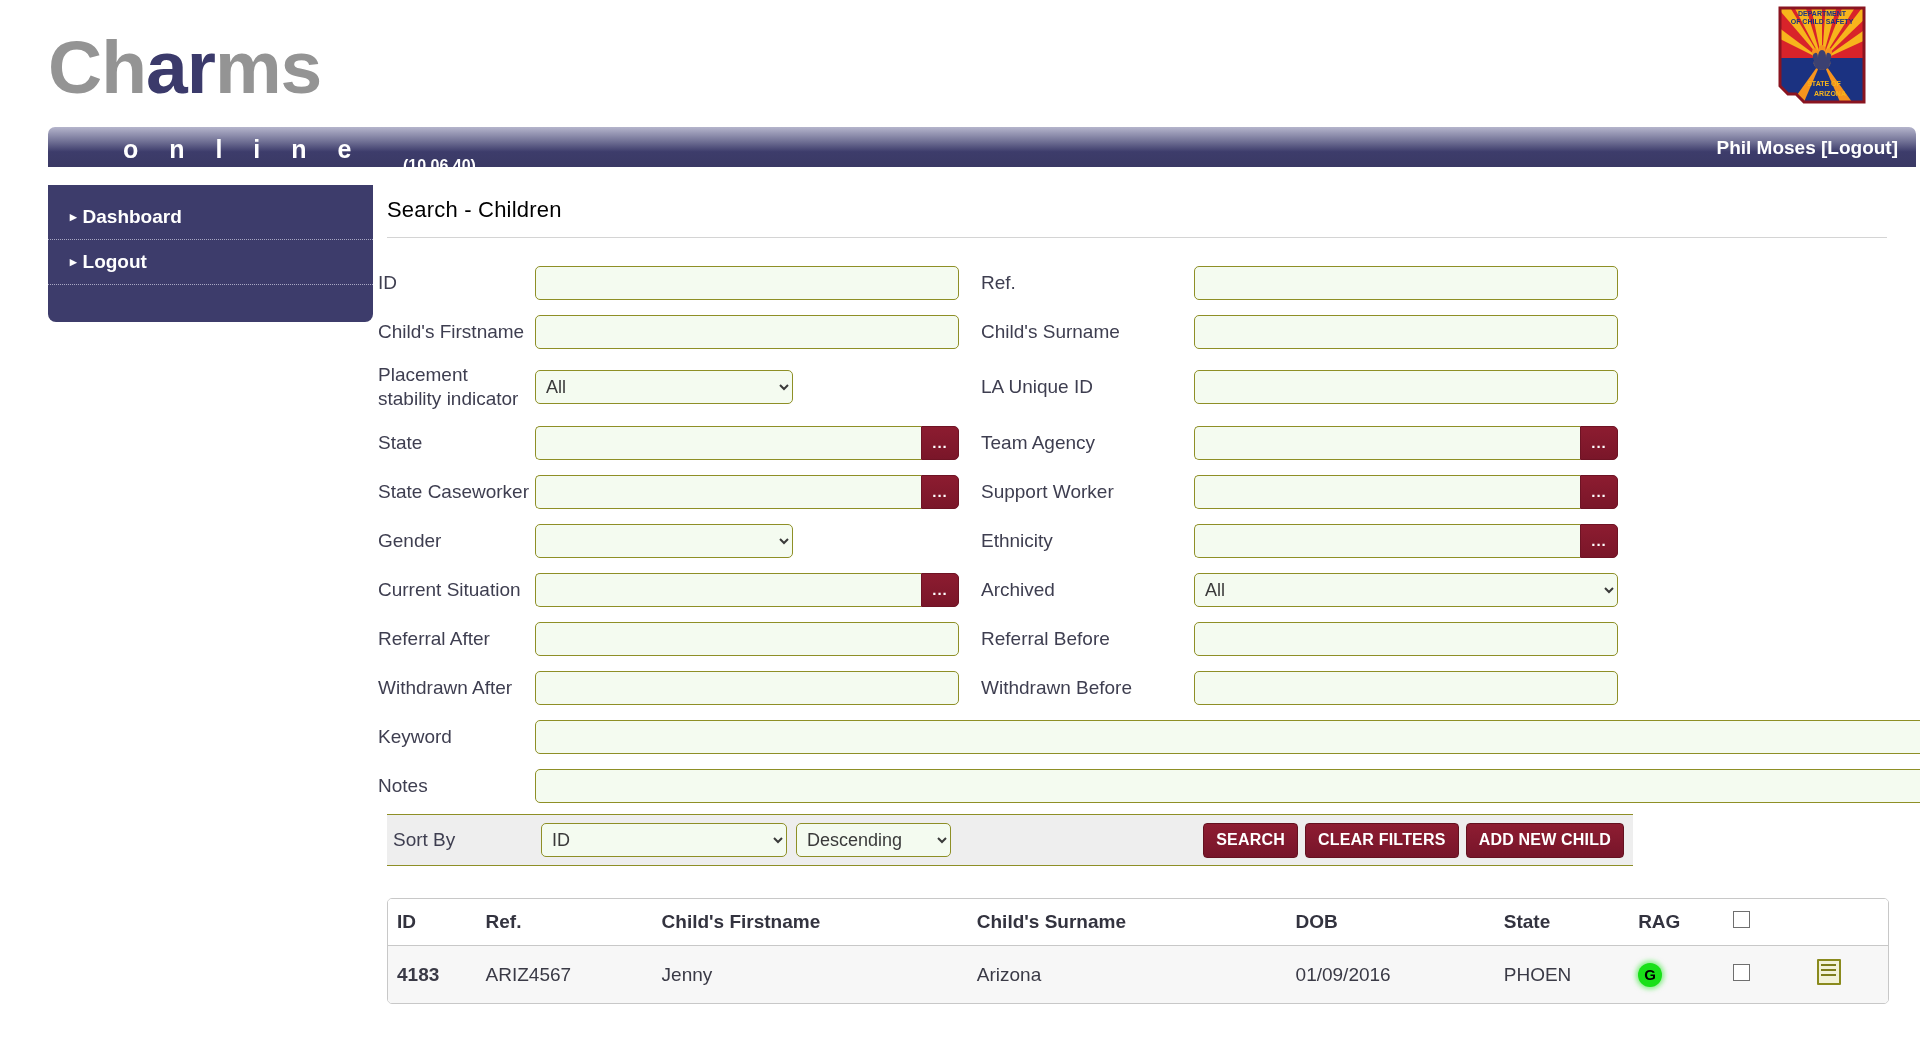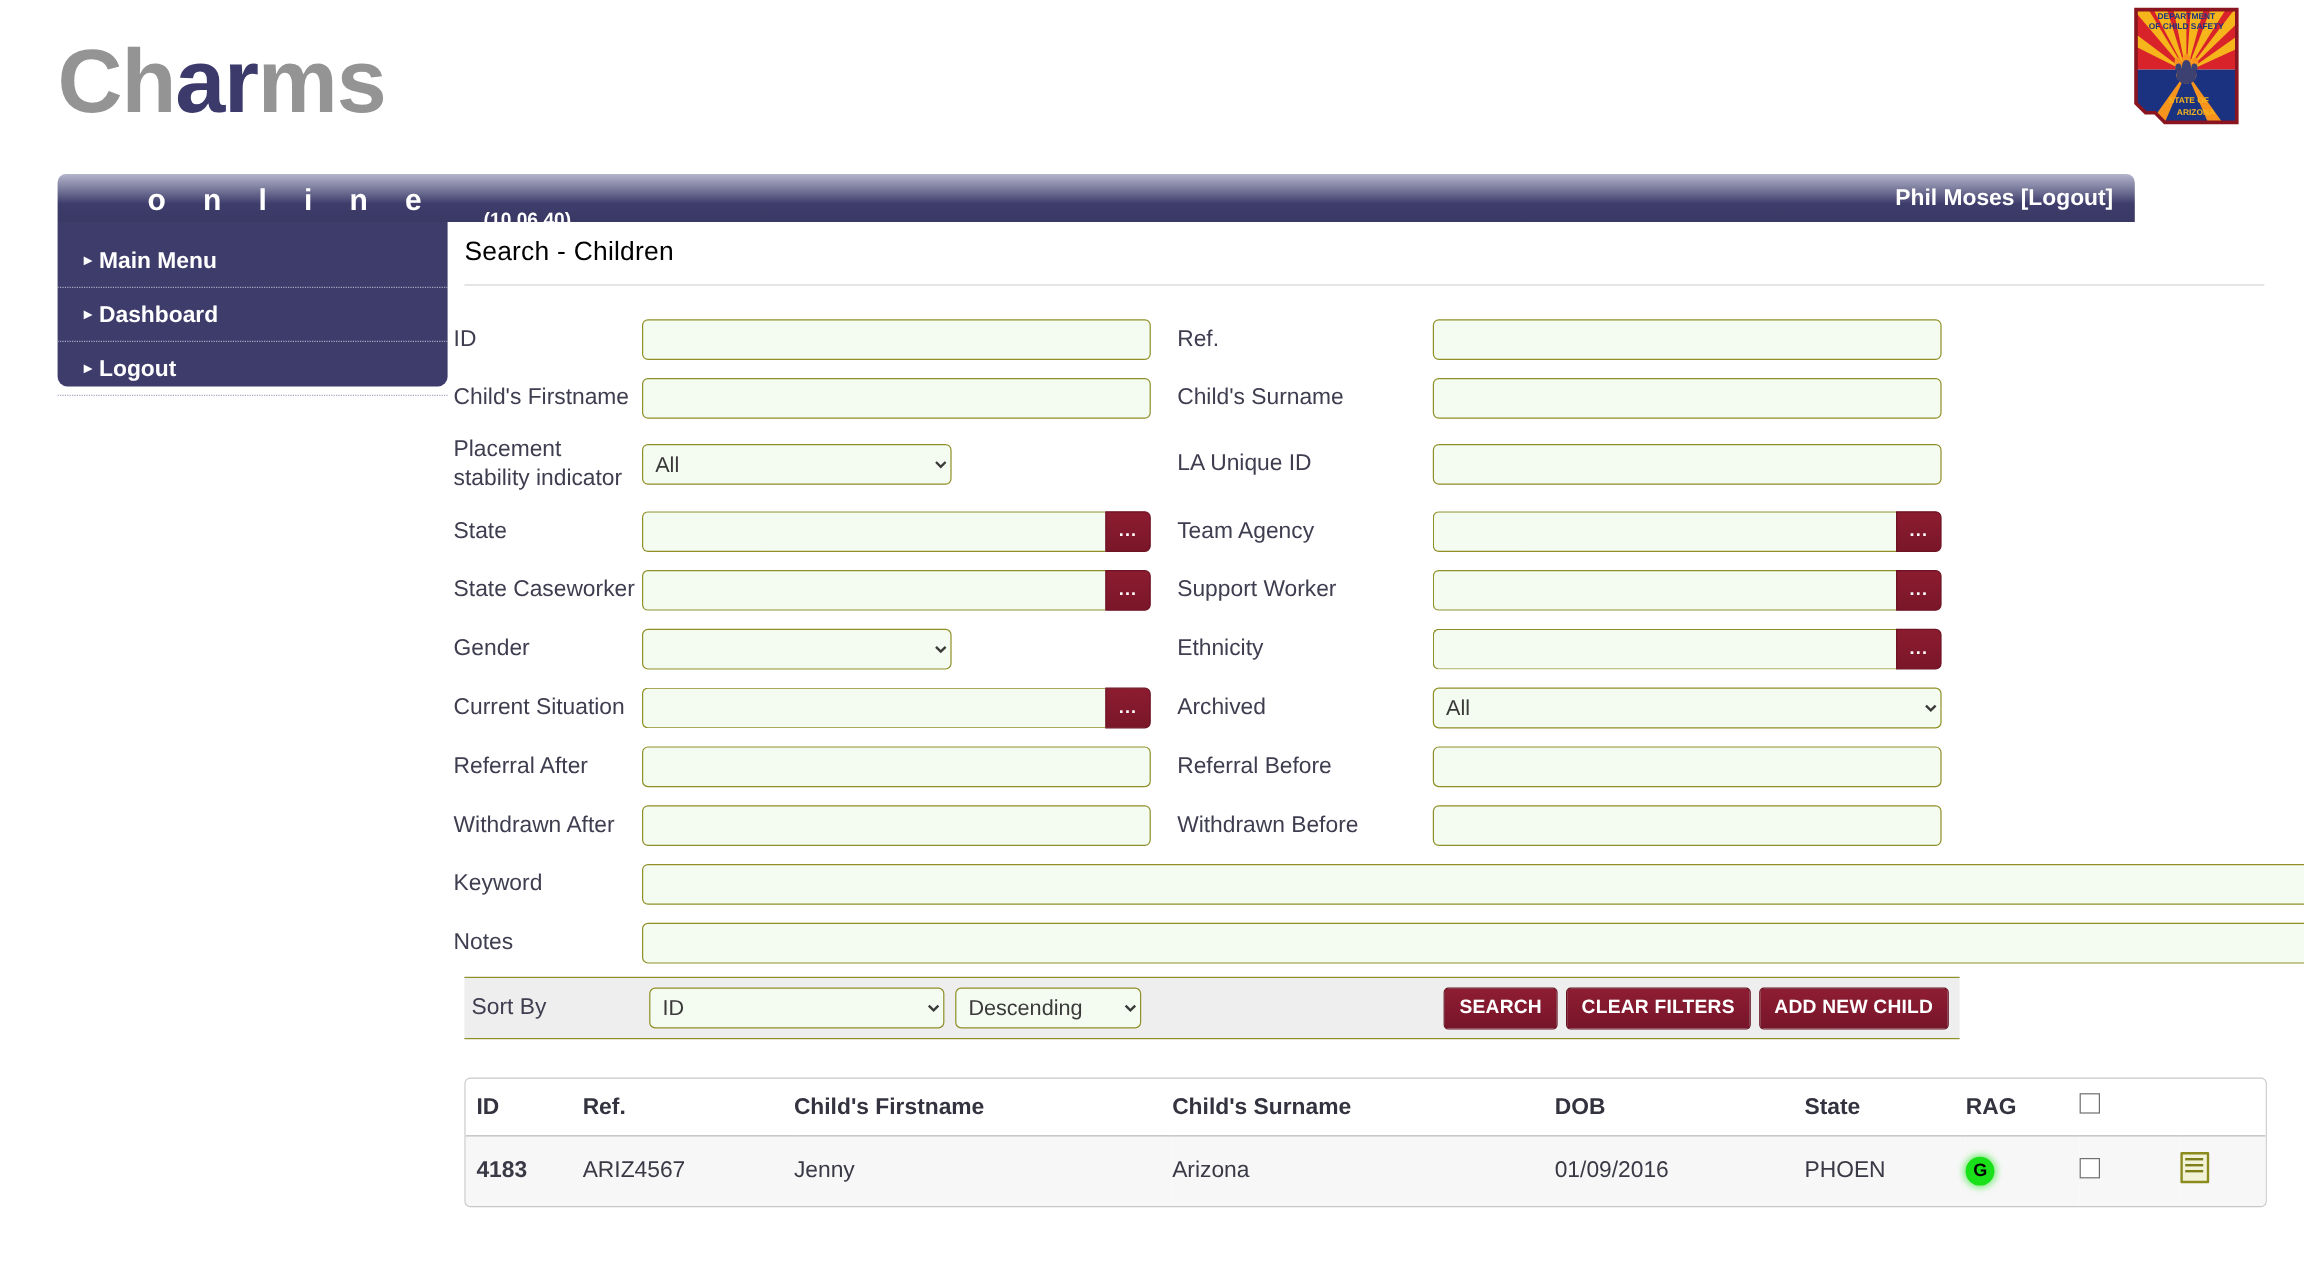--- a/index.html
+++ b/index.html
@@ -32,22 +32,22 @@
     line-height: 78px;
     color: #949494;
     white-space: nowrap;
   }
   #brand-charms .accent { color: #3b3a6b; }
 
   
   #topbar {
     position: absolute;
     left: 48px;
-    top: 145px;
-    width: 1731px;
+    top: 127px;
+    width: 1868px;
     height: 40px;
     background: linear-gradient(to bottom, #b5b5cc 0%, #6d6d92 38%, #3d3c6b 62%, #3a3964 100%);
     border-radius: 7px 7px 0 0;
     z-index: 4;
   }
   #brand-online {
     position: absolute;
     left: 75px;
     top: 8px;
     font-size: 25px;
@@ -435,23 +435,20 @@
 
 <div id="topbar">
   <div id="brand-online">o n l i n e</div>
   <div id="brand-version">(10.06.40)</div>
   <div id="user-block"><span>Phil Moses</span>
     <span class="logout-link">[Logout]</span>
   </div>
 </div>
 
 <div id="sidebar">
-  <div class="side-item">
-    <span class="arrow">▸</span><span>Main Menu</span>
-  </div>
   <div class="side-item">
     <span class="arrow">▸</span><span>Dashboard</span>
   </div>
   <div class="side-item" style="border-bottom:1px dotted #a9a8c4;">
     <span class="arrow">▸</span><span>Logout</span>
   </div>
 </div>
 
 <div id="content">
 

